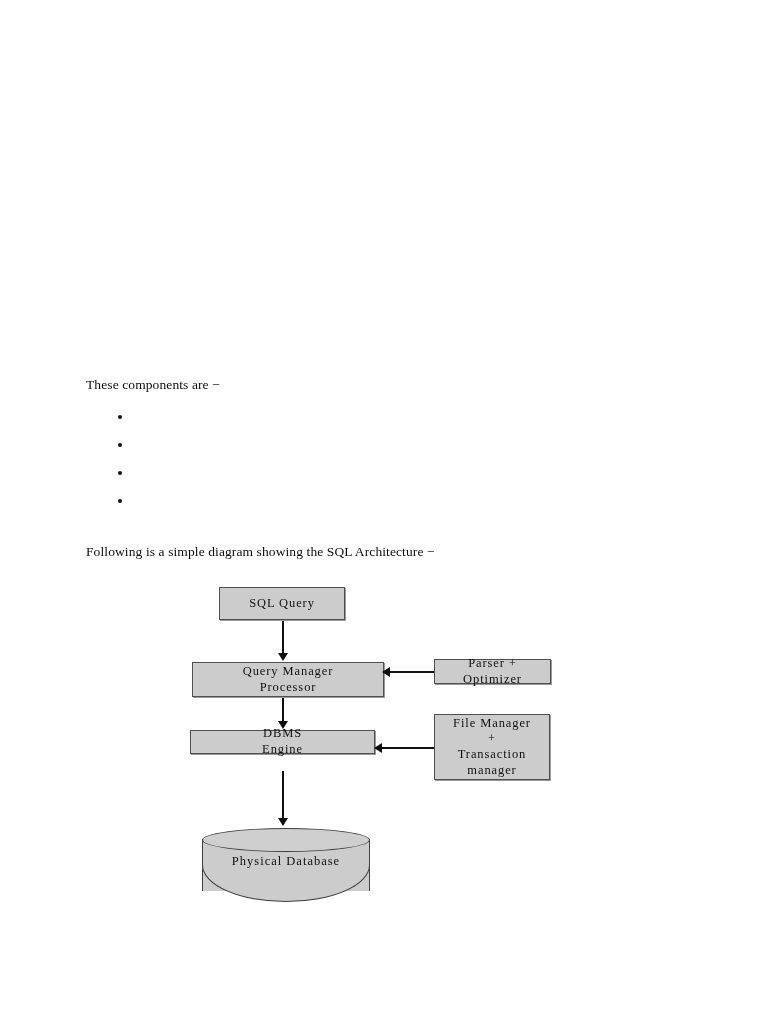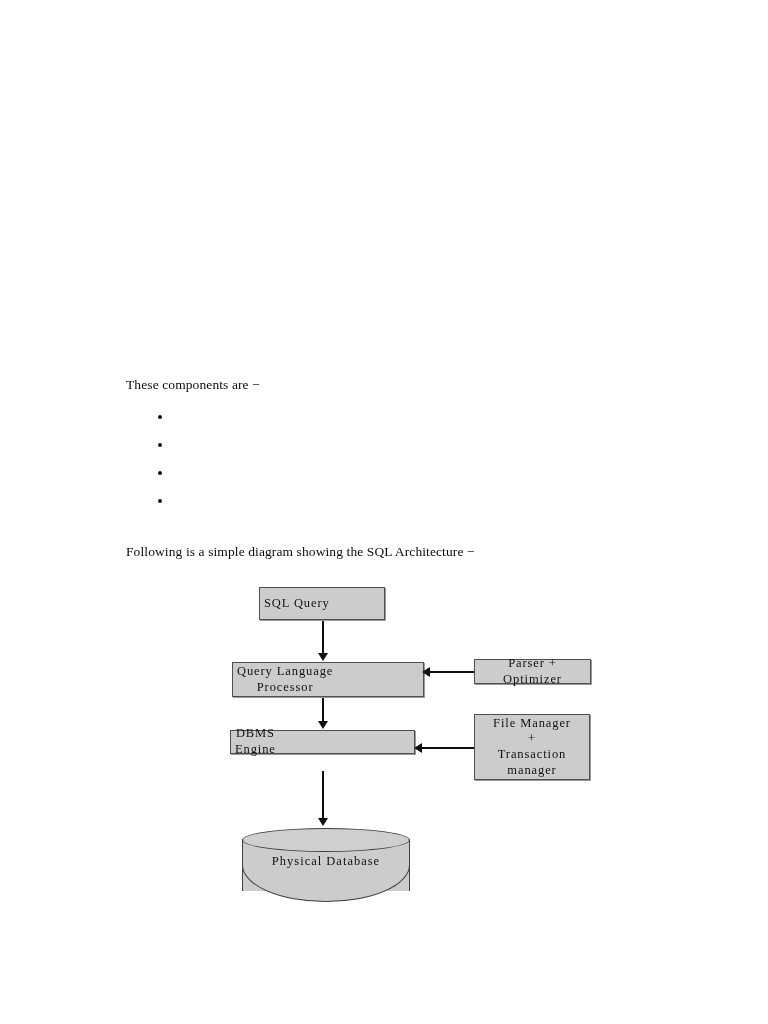--- a/index.html
+++ b/index.html
@@ -14,21 +14,20 @@
     position: relative;
     overflow: hidden;
     font-family: "Liberation Serif", "DejaVu Serif", serif;
     color: #111111;
   }
 
   .page {
     position: absolute;
     inset: 0;
     background: #ffffff;
-    margin-left: 40px;
   }
 
   
   .para {
     position: absolute;
     font-family: "Liberation Serif", "DejaVu Serif", serif;
     font-size: 13.5px;
     line-height: 1.3;
     color: #0d0d0d;
     white-space: nowrap;
@@ -78,20 +77,21 @@
   }
 
   .node {
     position: absolute;
     background: #cccccc;
     border: 1px solid #4f4f4f;
     box-shadow: 1px 1px 0 0 #9a9a9a;
     box-sizing: border-box;
     display: flex;
     align-items: center;
+    justify-content: center;
     text-align: center;
     font-family: "Liberation Serif", "DejaVu Serif", serif;
     font-size: 12.5px;
     color: #101010;
     letter-spacing: 0.9px;
     line-height: 1.25;
     padding: 2px 4px;
   }
   .node .label { display: block; white-space: pre-line; }
 
@@ -217,21 +217,21 @@
   <div id="diagram">
 
     <div class="node" id="node-sql-query">
       <span class="label">SQL Query</span>
     </div>
 
     <div class="arrow-line" style="left:282px; top:621px; width:2px; height:33px;"></div>
     <div class="arrow-head down" style="left:278px; top:653px;"></div>
 
     <div class="node" id="node-qlp">
-      <span class="label">Query Language
+      <span class="label">Query Manager
 Processor</span>
     </div>
 
     <div class="node" id="node-parser">
       <span class="label">Parser + Optimizer</span>
     </div>
 
     <div class="arrow-line" style="left:390px; top:671px; width:44px; height:2px;"></div>
     <div class="arrow-head left" style="left:382px; top:667px;"></div>
 

